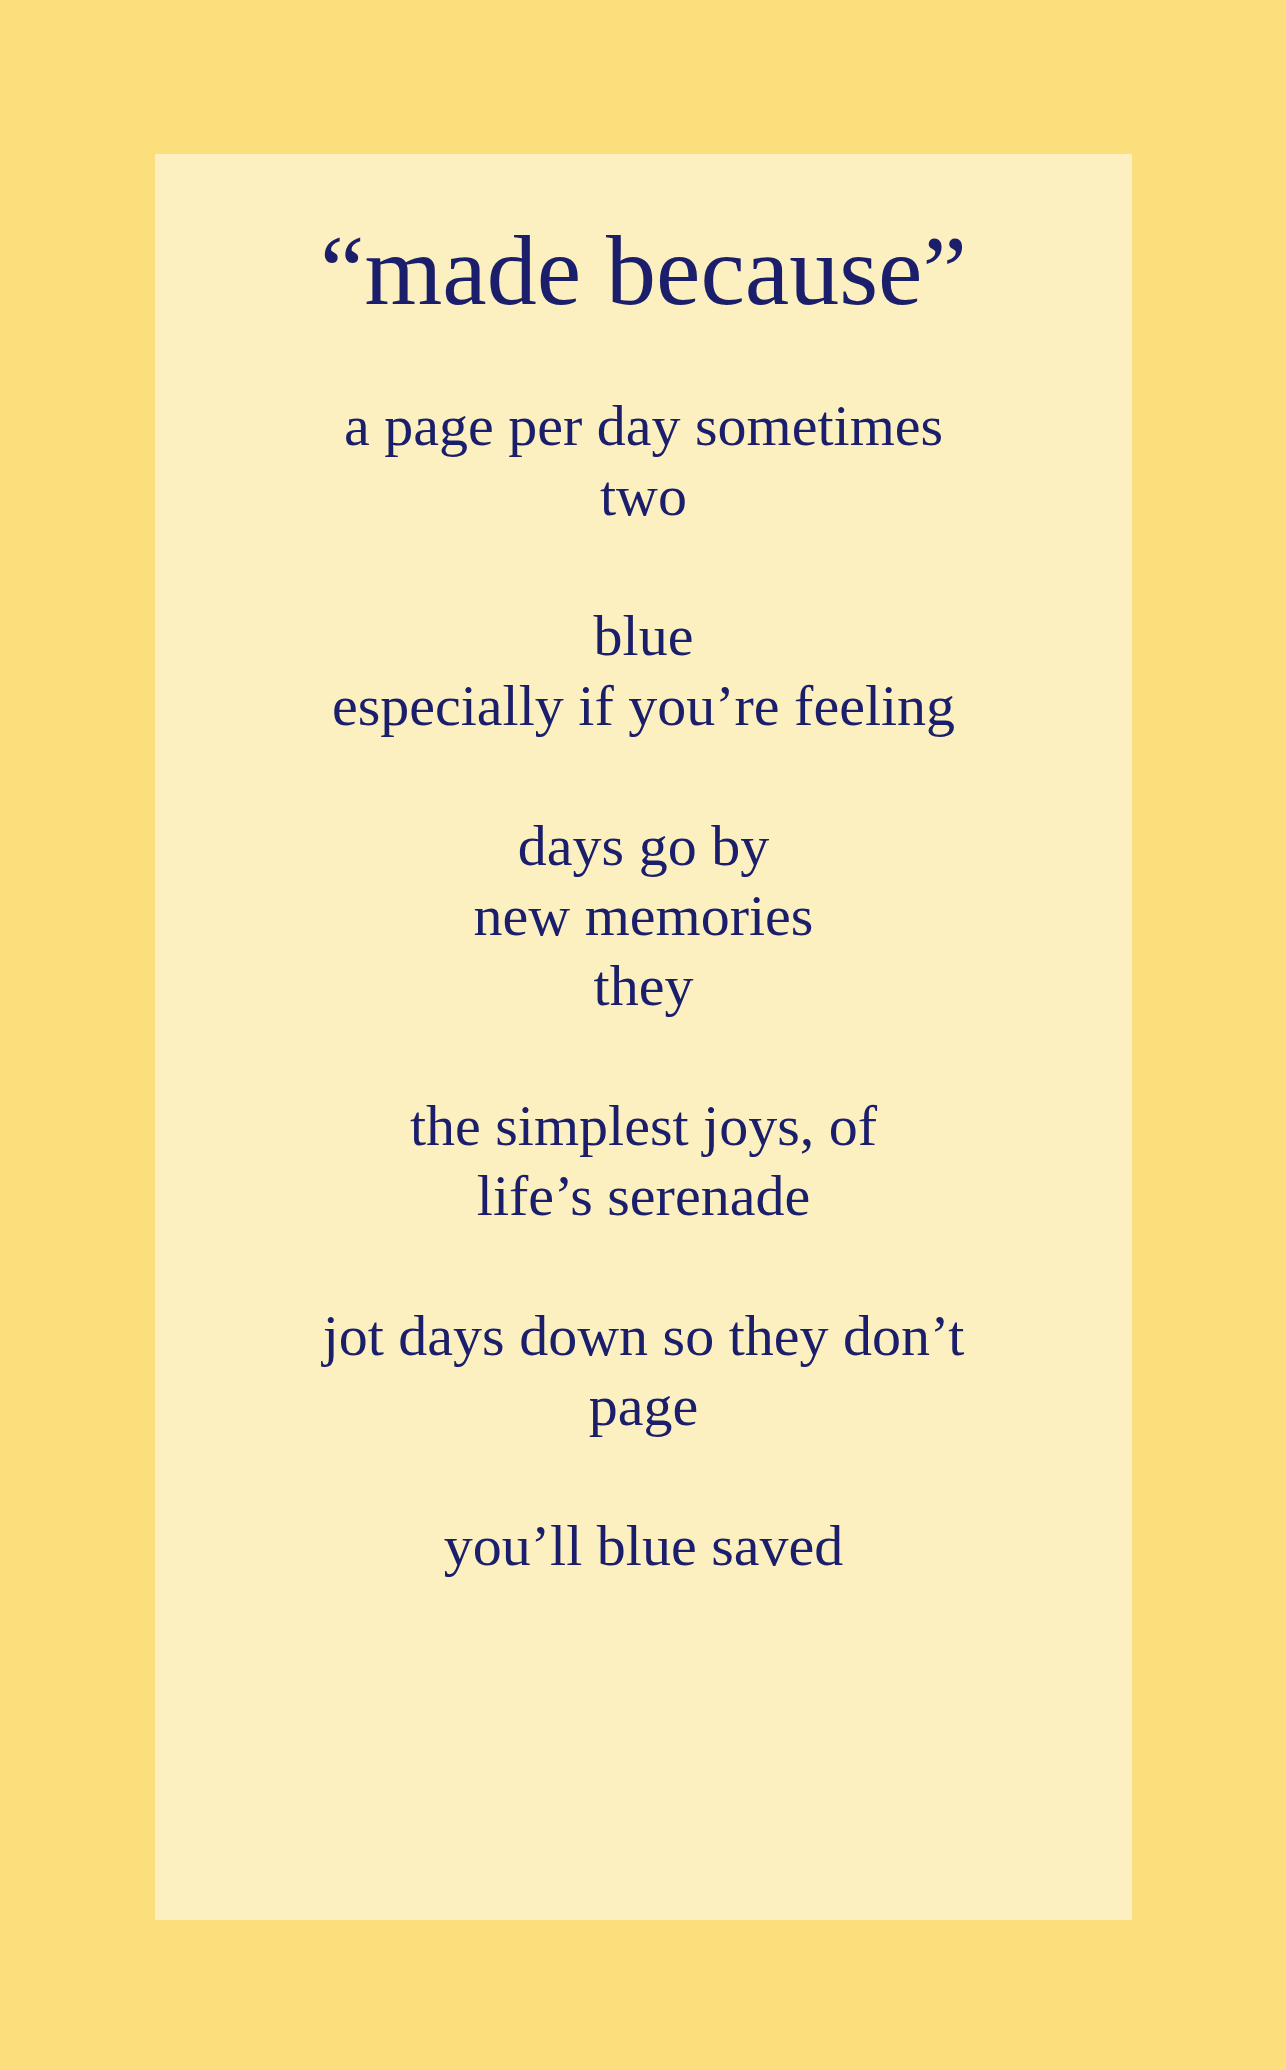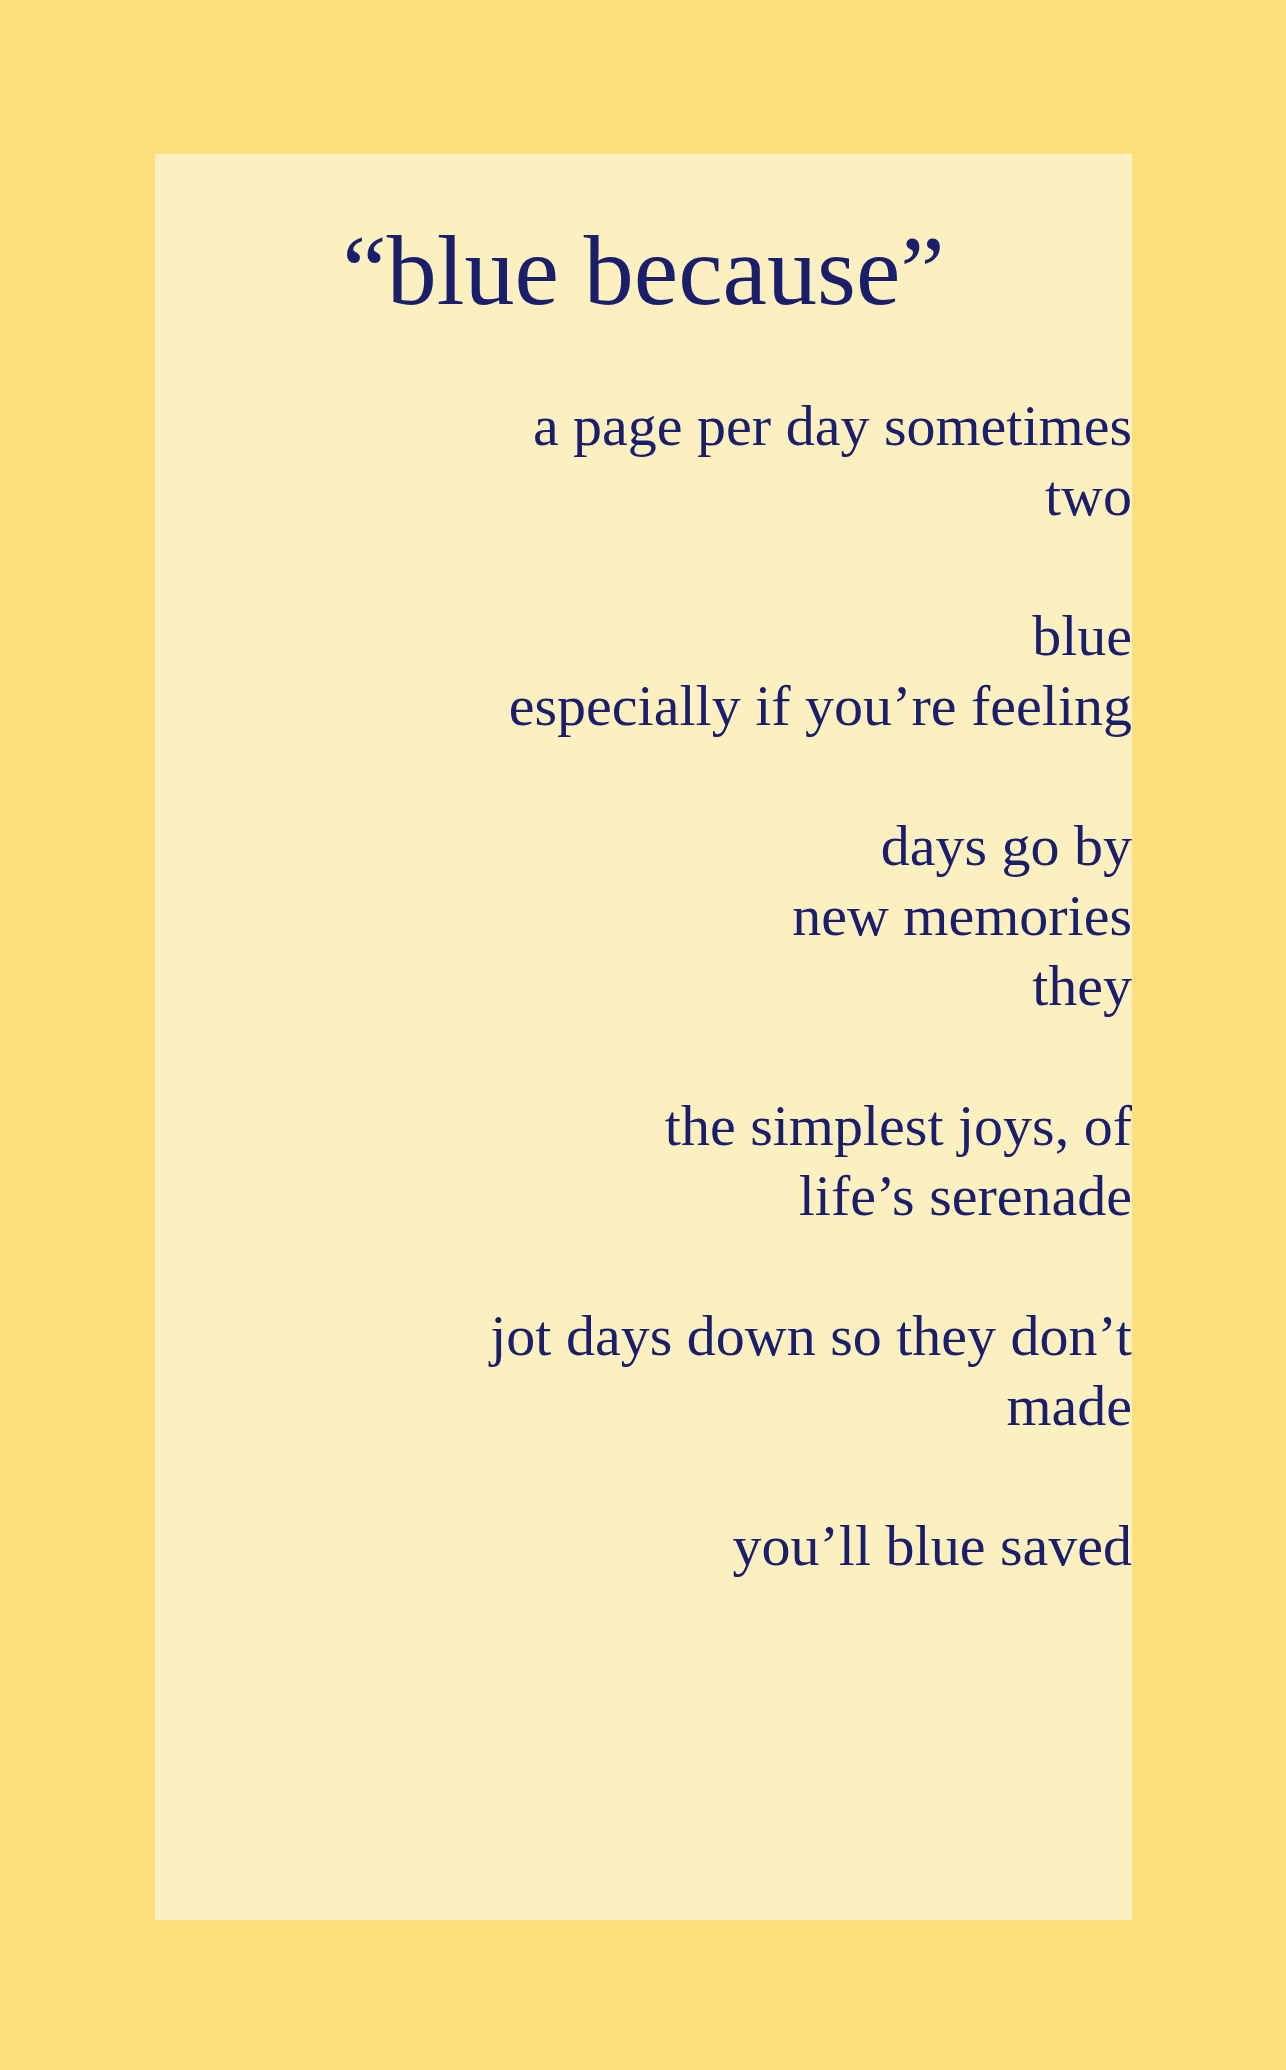--- a/index.html
+++ b/index.html
@@ -32,52 +32,51 @@
     font-weight: normal;
     margin-bottom: 60px;
     letter-spacing: 0;
   }
   .poem-body {
     font-size: 58px;
     line-height: 70px;
   }
   .stanza {
     margin-bottom: 70px;
-    text-align: right;
   }
   .poem-line {
     white-space: nowrap;
   }
 </style>
 </head>
 <body>
 
 <div class="page">
   <div class="panel">
-    <h1 class="poem-title">“blue because”</h1>
+    <h1 class="poem-title">“made because”</h1>
     <div class="poem-body">
         <div class="stanza">
           <div class="poem-line">a page per day sometimes</div>
           <div class="poem-line">two</div>
         </div>
         <div class="stanza">
           <div class="poem-line">blue</div>
           <div class="poem-line">especially if you’re feeling</div>
         </div>
         <div class="stanza">
           <div class="poem-line">days go by</div>
           <div class="poem-line">new memories</div>
           <div class="poem-line">they</div>
         </div>
         <div class="stanza">
           <div class="poem-line">the simplest joys, of</div>
           <div class="poem-line">life’s serenade</div>
         </div>
         <div class="stanza">
           <div class="poem-line">jot days down so they don’t</div>
-          <div class="poem-line">made</div>
+          <div class="poem-line">page</div>
         </div>
         <div class="stanza">
           <div class="poem-line">you’ll blue saved</div>
         </div>
       </div>
   </div>
 </div>
 
 </body></html>

